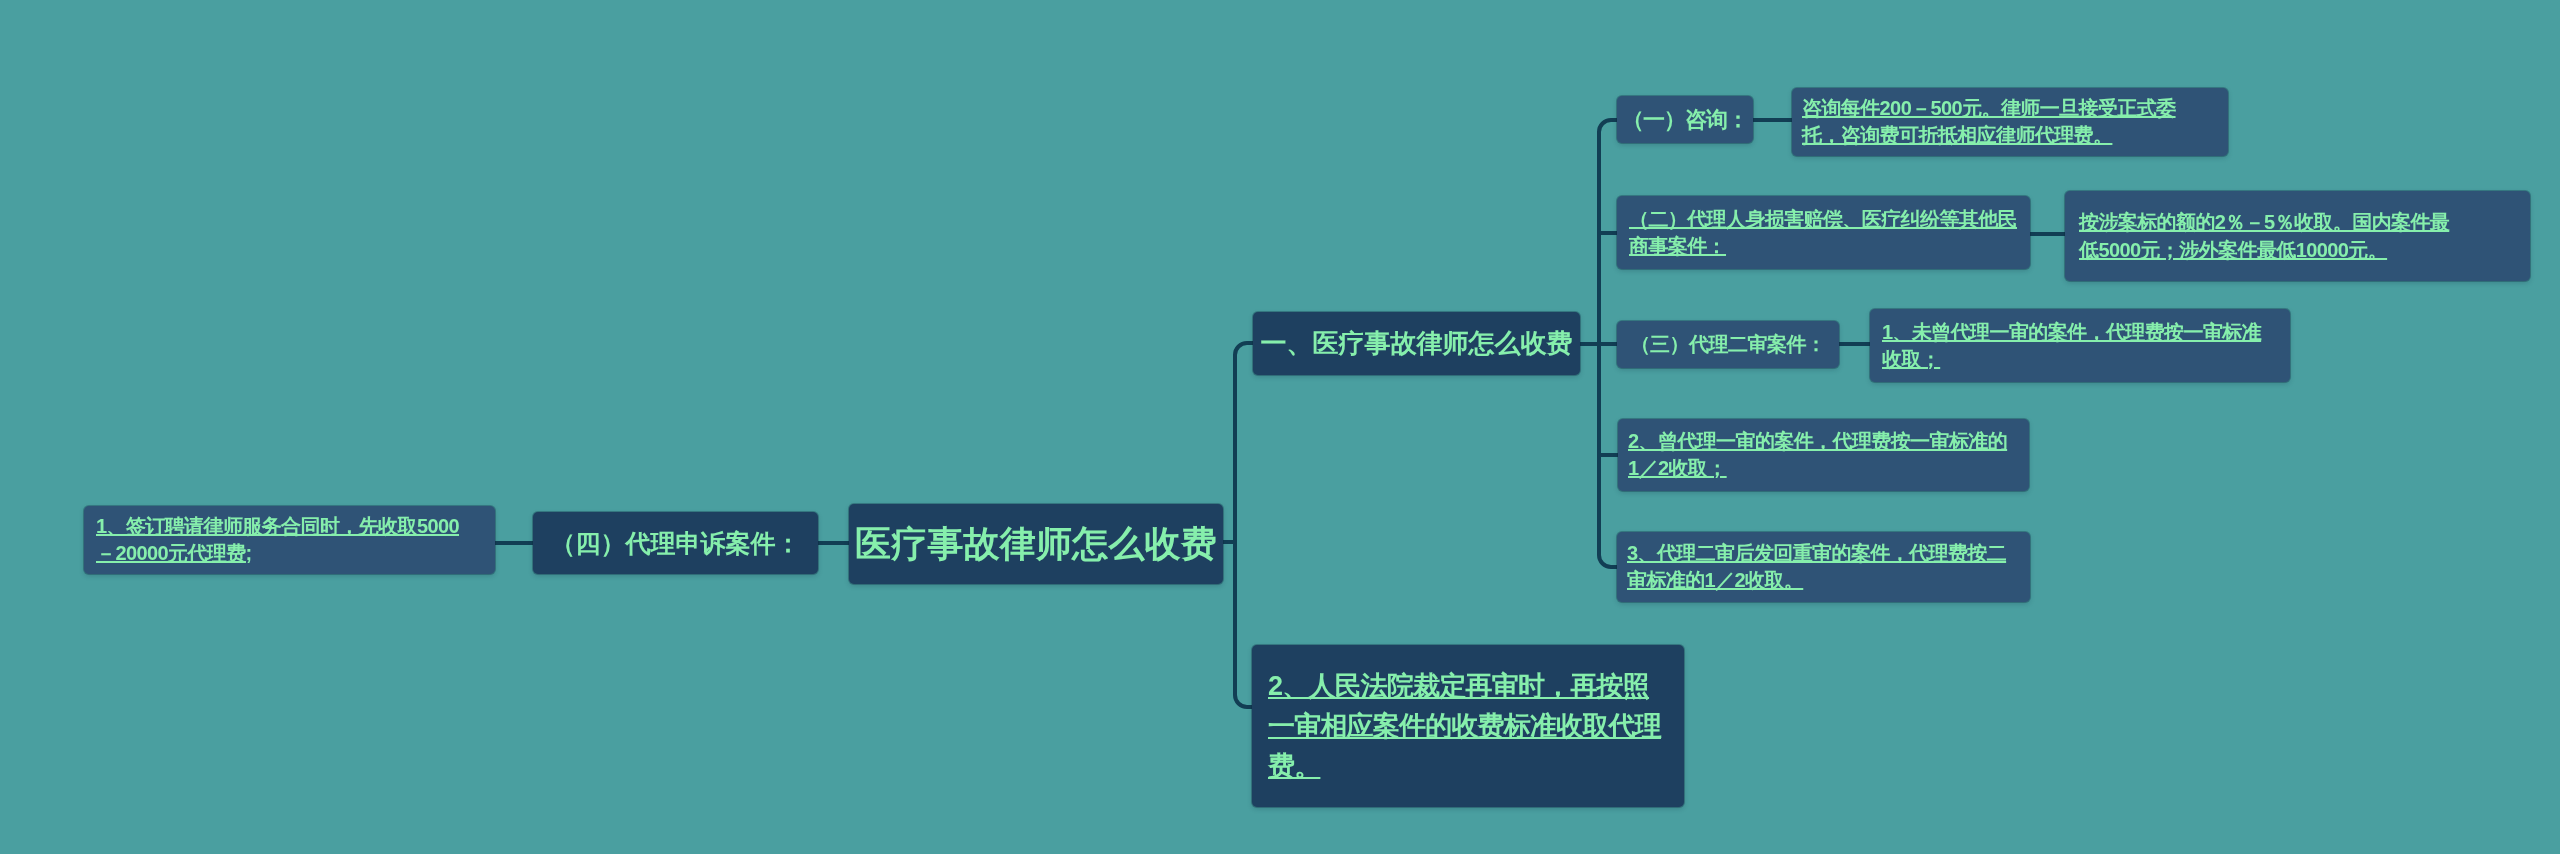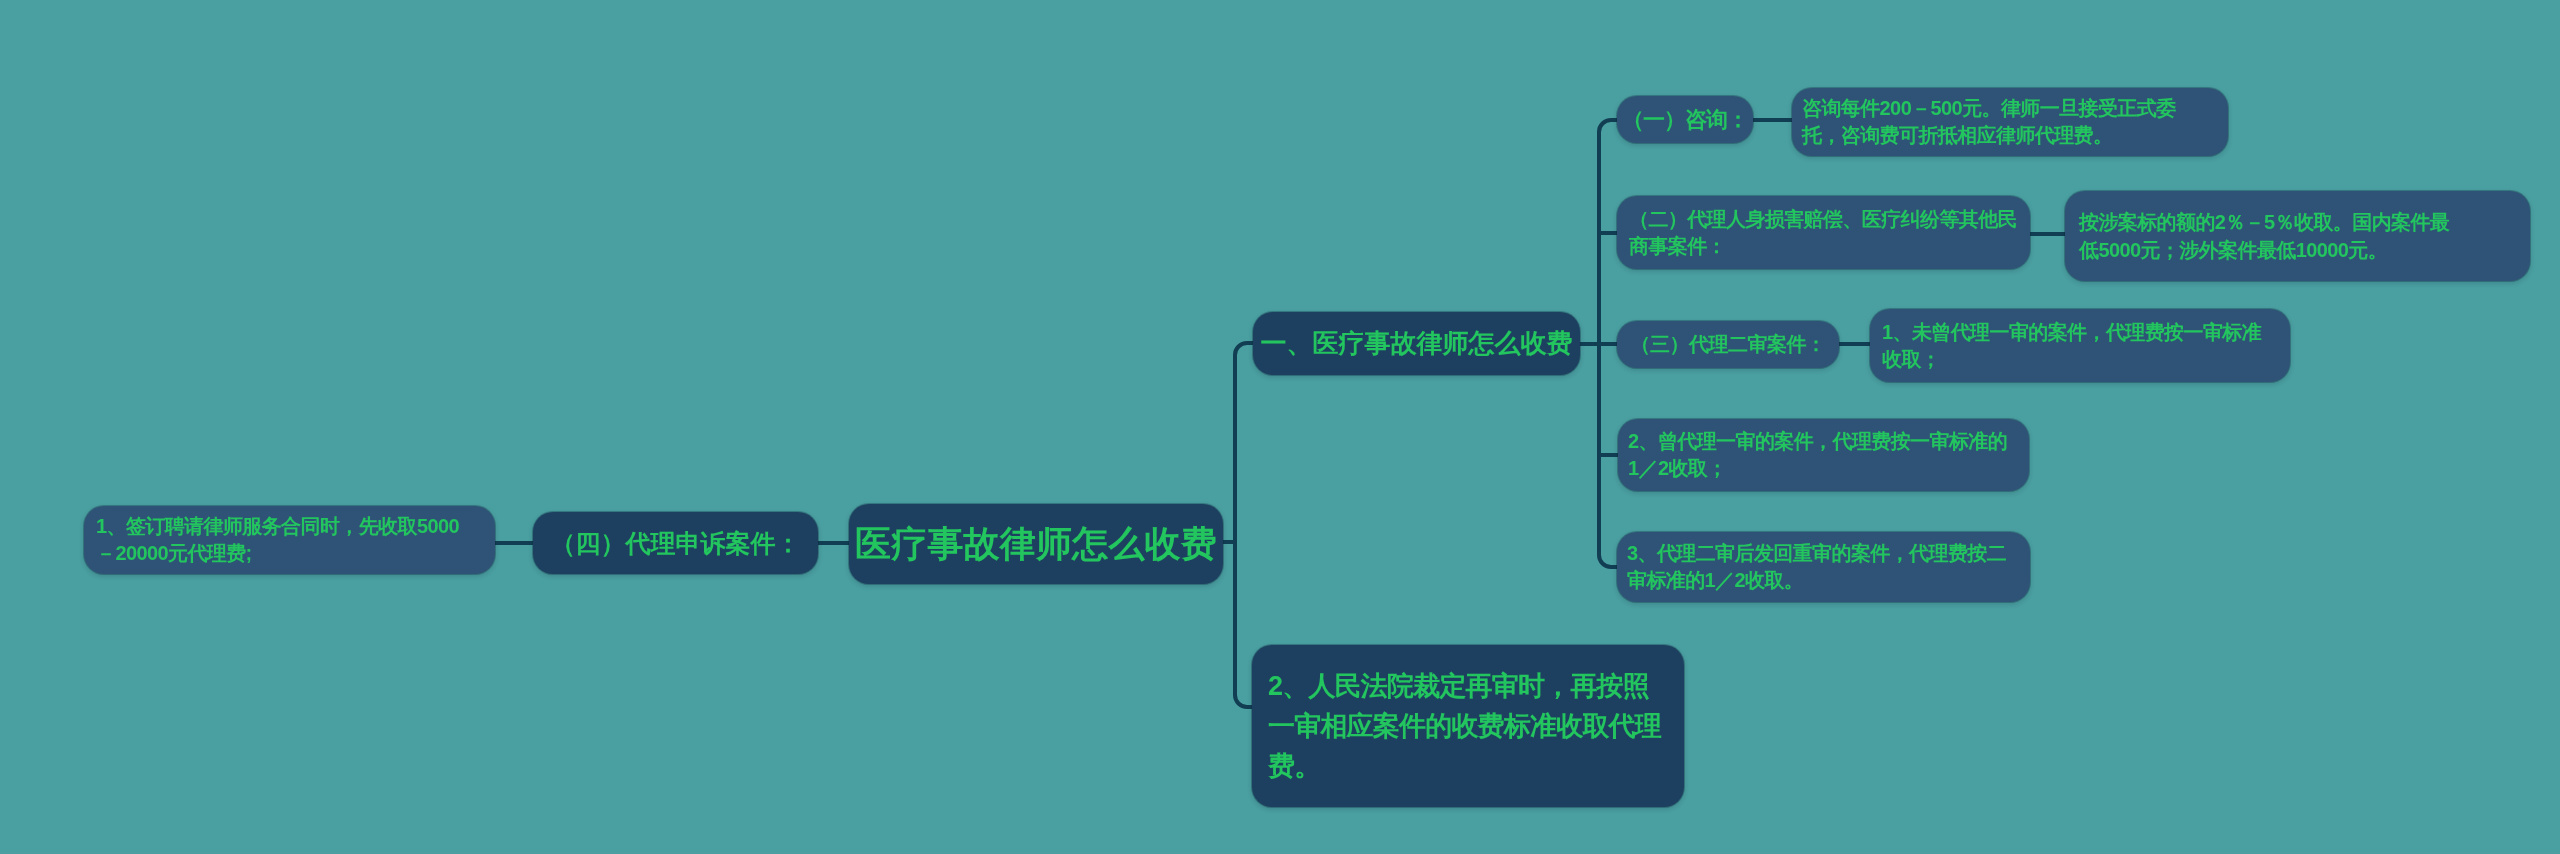--- a/index.html
+++ b/index.html
@@ -6,31 +6,31 @@
   body{width:2560px;height:854px;overflow:hidden;}
   #canvas{
     position:relative;width:2560px;height:854px;
     background:#4A9FA0;
     font-family:"Liberation Sans",sans-serif;
   }
   #connectors{position:absolute;left:0;top:0;width:2560px;height:854px;}
   .node{
     position:absolute;
     display:flex;align-items:center;
-    color:#22c55e;
+    color:#86efac;
     font-weight:600;
-    border-radius:20px;
+    border-radius:5px;
     box-sizing:border-box;
     white-space:pre;
     box-shadow:0 0 0 1px rgba(12,40,62,0.30), 0 2px 5px rgba(12,40,62,0.22);
   }
   .dark{background:#1E4060;}
   .mid{background:#2F5376;}
   .center{justify-content:center;}
-  .left{justify-content:flex-start;}
+  .left{justify-content:flex-start;text-decoration:underline;}
 
   #root   {left:849px; top:504px; width:374px; height:80px; font-size:36px; letter-spacing:0.2px;}
   #n1     {left:1253px;top:312px; width:327px; height:63px; font-size:26px;}
   #c1     {left:1617px;top:96px;  width:136px; height:47px; font-size:22px; letter-spacing:-1px;}
   #l11    {left:1792px;top:88px;  width:436px; height:68px; font-size:20px; letter-spacing:-0.6px; line-height:27px; padding:0 10px;}
   #c2     {left:1617px;top:196px; width:413px; height:73px; font-size:20px; letter-spacing:-0.6px; line-height:27px; padding:0 12px;}
   #l21    {left:2065px;top:191px; width:465px; height:90px; font-size:20px; letter-spacing:-0.6px; line-height:28px; padding:12px 14px;}
   #c3     {left:1617px;top:321px; width:222px; height:47px; font-size:20px; letter-spacing:-0.5px;}
   #l31    {left:1870px;top:309px; width:420px; height:73px; font-size:20px; letter-spacing:-0.6px; line-height:27px; padding:0 12px;}
   #l32    {left:1618px;top:419px; width:411px; height:72px; font-size:20px; letter-spacing:-0.6px; line-height:27px; padding:0 10px;}

